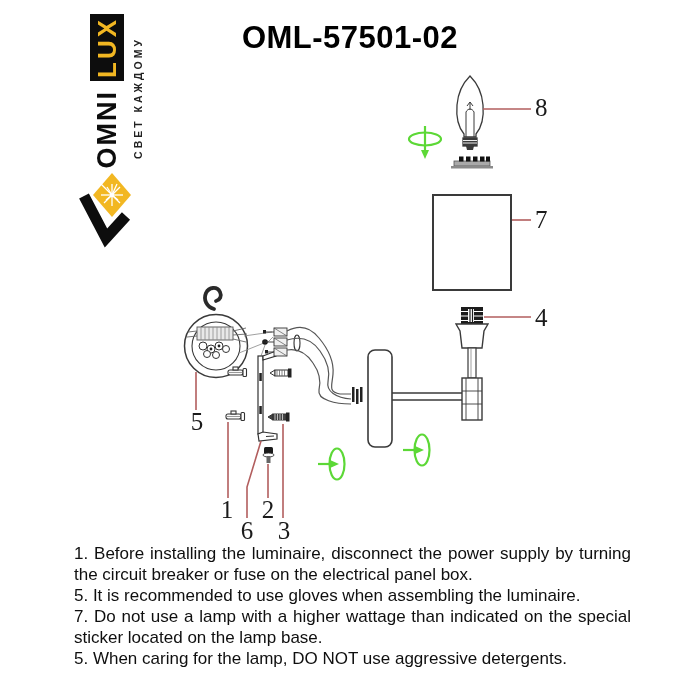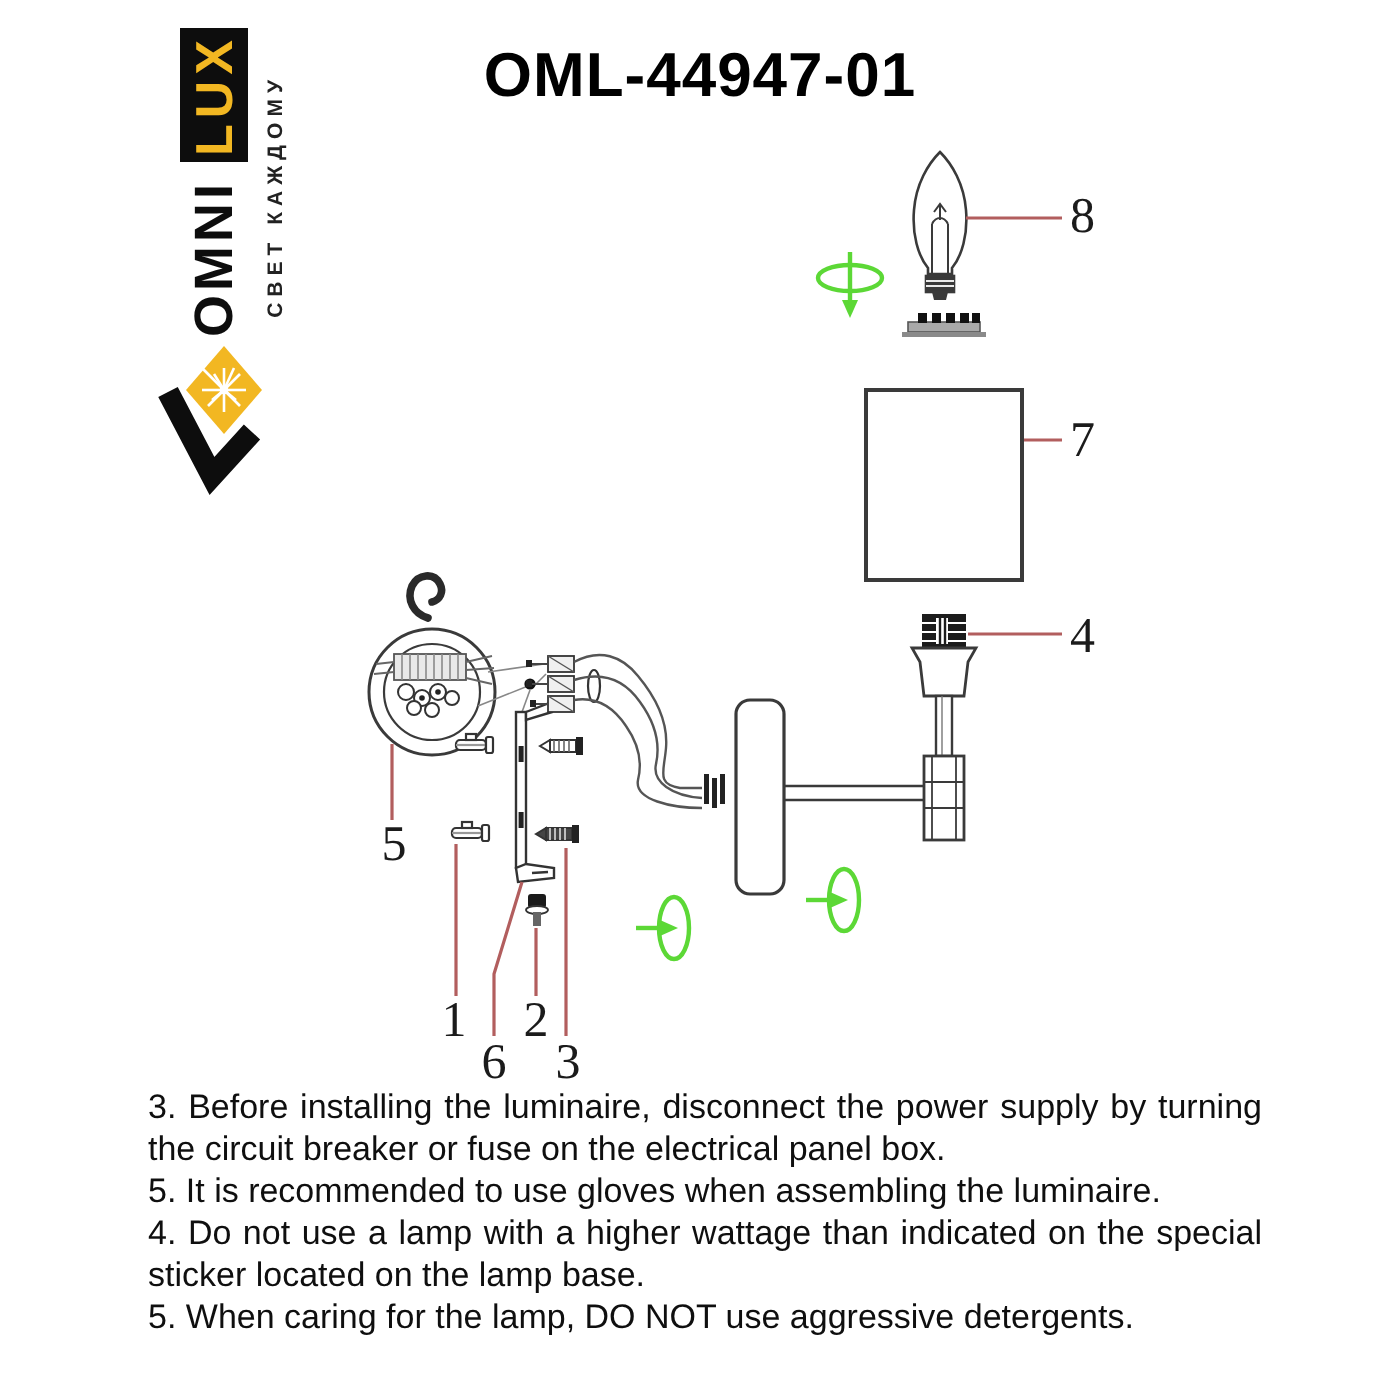--- a/index.html
+++ b/index.html
@@ -62,21 +62,21 @@
         <line x1="34" y1="25" x2="23" y2="25"></line>
         <line x1="34" y1="25" x2="29" y2="17"></line>
         <line x1="34" y1="25" x2="39" y2="14"></line>
         <line x1="34" y1="25" x2="40" y2="30"></line>
         <line x1="34" y1="25" x2="28" y2="30"></line>
       </g>
       <circle cx="34" cy="25" r="2.2" fill="#ffffff"></circle>
     </svg>
   </div>
 
-  <div class="title">OML-44947-01</div>
+  <div class="title">OML-57501-02</div>
 
   <svg class="diagram-svg" width="400" height="480" viewBox="0 0 400 480">
 
     <g stroke="#3a3a3a" fill="none" stroke-width="1.3">
       <path d="M300,16 C294,22 288,32 287,45 C286,57 289,68 294,74 L294,77 L306,77 L306,74 C311,68 314,57 313,45 C312,32 306,22 300,16 Z"></path>
       <path d="M296,77 L296,52" stroke-width="1"></path>
       <path d="M304,77 L304,52" stroke-width="1"></path>
       <path d="M296,52 C298,48 302,48 304,52" stroke-width="1"></path>
       <path d="M297,46 L300,42 L303,46 M300,50 L300,42" stroke-width="1"></path>
       <rect x="293" y="78" width="14" height="8" fill="#3a3a3a"></rect>
@@ -278,19 +278,19 @@
     <text class="partnum" x="365" y="168">7</text>
     <text class="partnum" x="365" y="266">4</text>
     <text class="partnum" x="27" y="370" text-anchor="middle">5</text>
     <text class="partnum" x="57" y="458" text-anchor="middle">1</text>
     <text class="partnum" x="77" y="479" text-anchor="middle">6</text>
     <text class="partnum" x="98" y="458" text-anchor="middle">2</text>
     <text class="partnum" x="114" y="479" text-anchor="middle">3</text>
   </svg>
 
   <div class="instructions">
-    <p>3. Before installing the luminaire, disconnect the power supply by turning the circuit breaker or fuse on the electrical panel box.</p>
+    <p>1. Before installing the luminaire, disconnect the power supply by turning the circuit breaker or fuse on the electrical panel box.</p>
     <p>5. It is recommended to use gloves when assembling the luminaire.</p>
-    <p>4. Do not use a lamp with a higher wattage than indicated on the special sticker located on the lamp base.</p>
+    <p>7. Do not use a lamp with a higher wattage than indicated on the special sticker located on the lamp base.</p>
     <p>5. When caring for the lamp, DO NOT use aggressive detergents.</p>
   </div>
 
 </div>
 
 </body></html>

